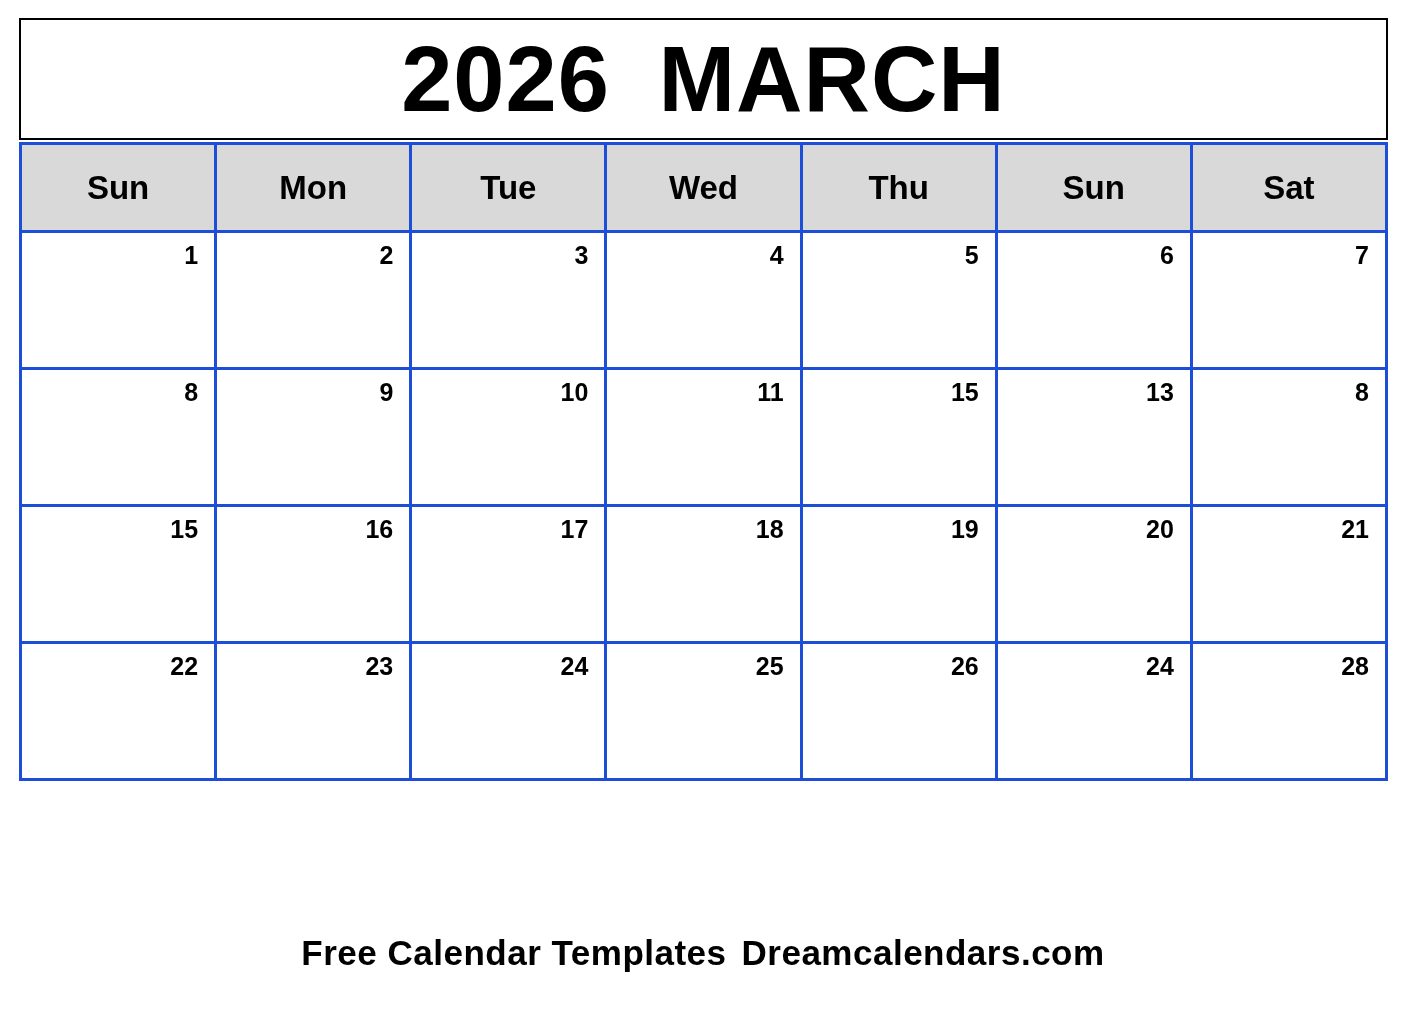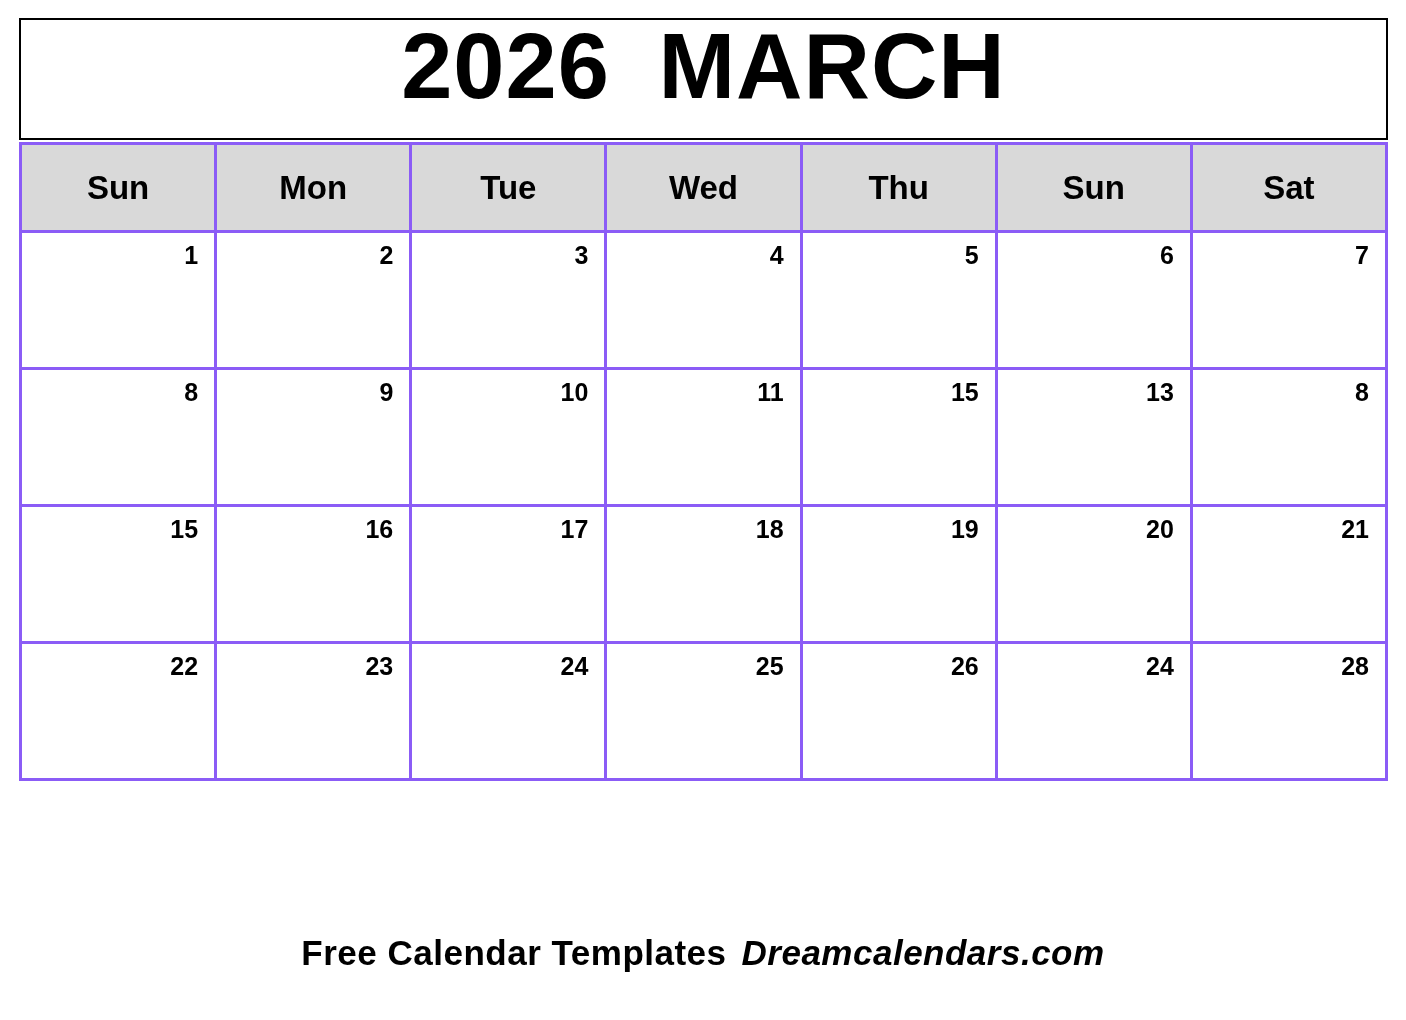--- a/index.html
+++ b/index.html
@@ -24,41 +24,41 @@
     top: 18px;
     width: 1369px;
   }
   .title-box {
     box-sizing: border-box;
     width: 100%;
     height: 122px;
     border: 2px solid #000000;
     background: #ffffff;
     display: flex;
-    align-items: flex-start;
+    align-items: center;
     justify-content: center;
   }
   .title-text {
     font-size: 92px;
     font-weight: 700;
     color: #000000;
     letter-spacing: 1px;
     word-spacing: 22px;
     line-height: 1;
     white-space: nowrap;
   }
   table.cal-grid {
     margin-top: 2px;
     border-collapse: collapse;
     table-layout: fixed;
     width: 1369px;
   }
   table.cal-grid th,
   table.cal-grid td {
-    border: 3px solid #8b5cf6;
+    border: 3px solid #1d4ed8;
     box-sizing: border-box;
     padding: 0;
   }
   table.cal-grid th {
     background: #d9d9d9;
     height: 88px;
     font-size: 33px;
     font-weight: 600;
     color: #000000;
     text-align: center;
@@ -89,21 +89,20 @@
     white-space: nowrap;
   }
   .footer .plain {
     font-weight: 700;
     letter-spacing: 0.5px;
   }
   .footer .brand {
     font-weight: 700;
     margin-left: 15px;
     letter-spacing: 0.5px;
-    font-style: italic;
   }
 </style>
 </head>
 <body>
 
 <div class="page">
 
   <div class="calendar">
 
     <div class="title-box">

